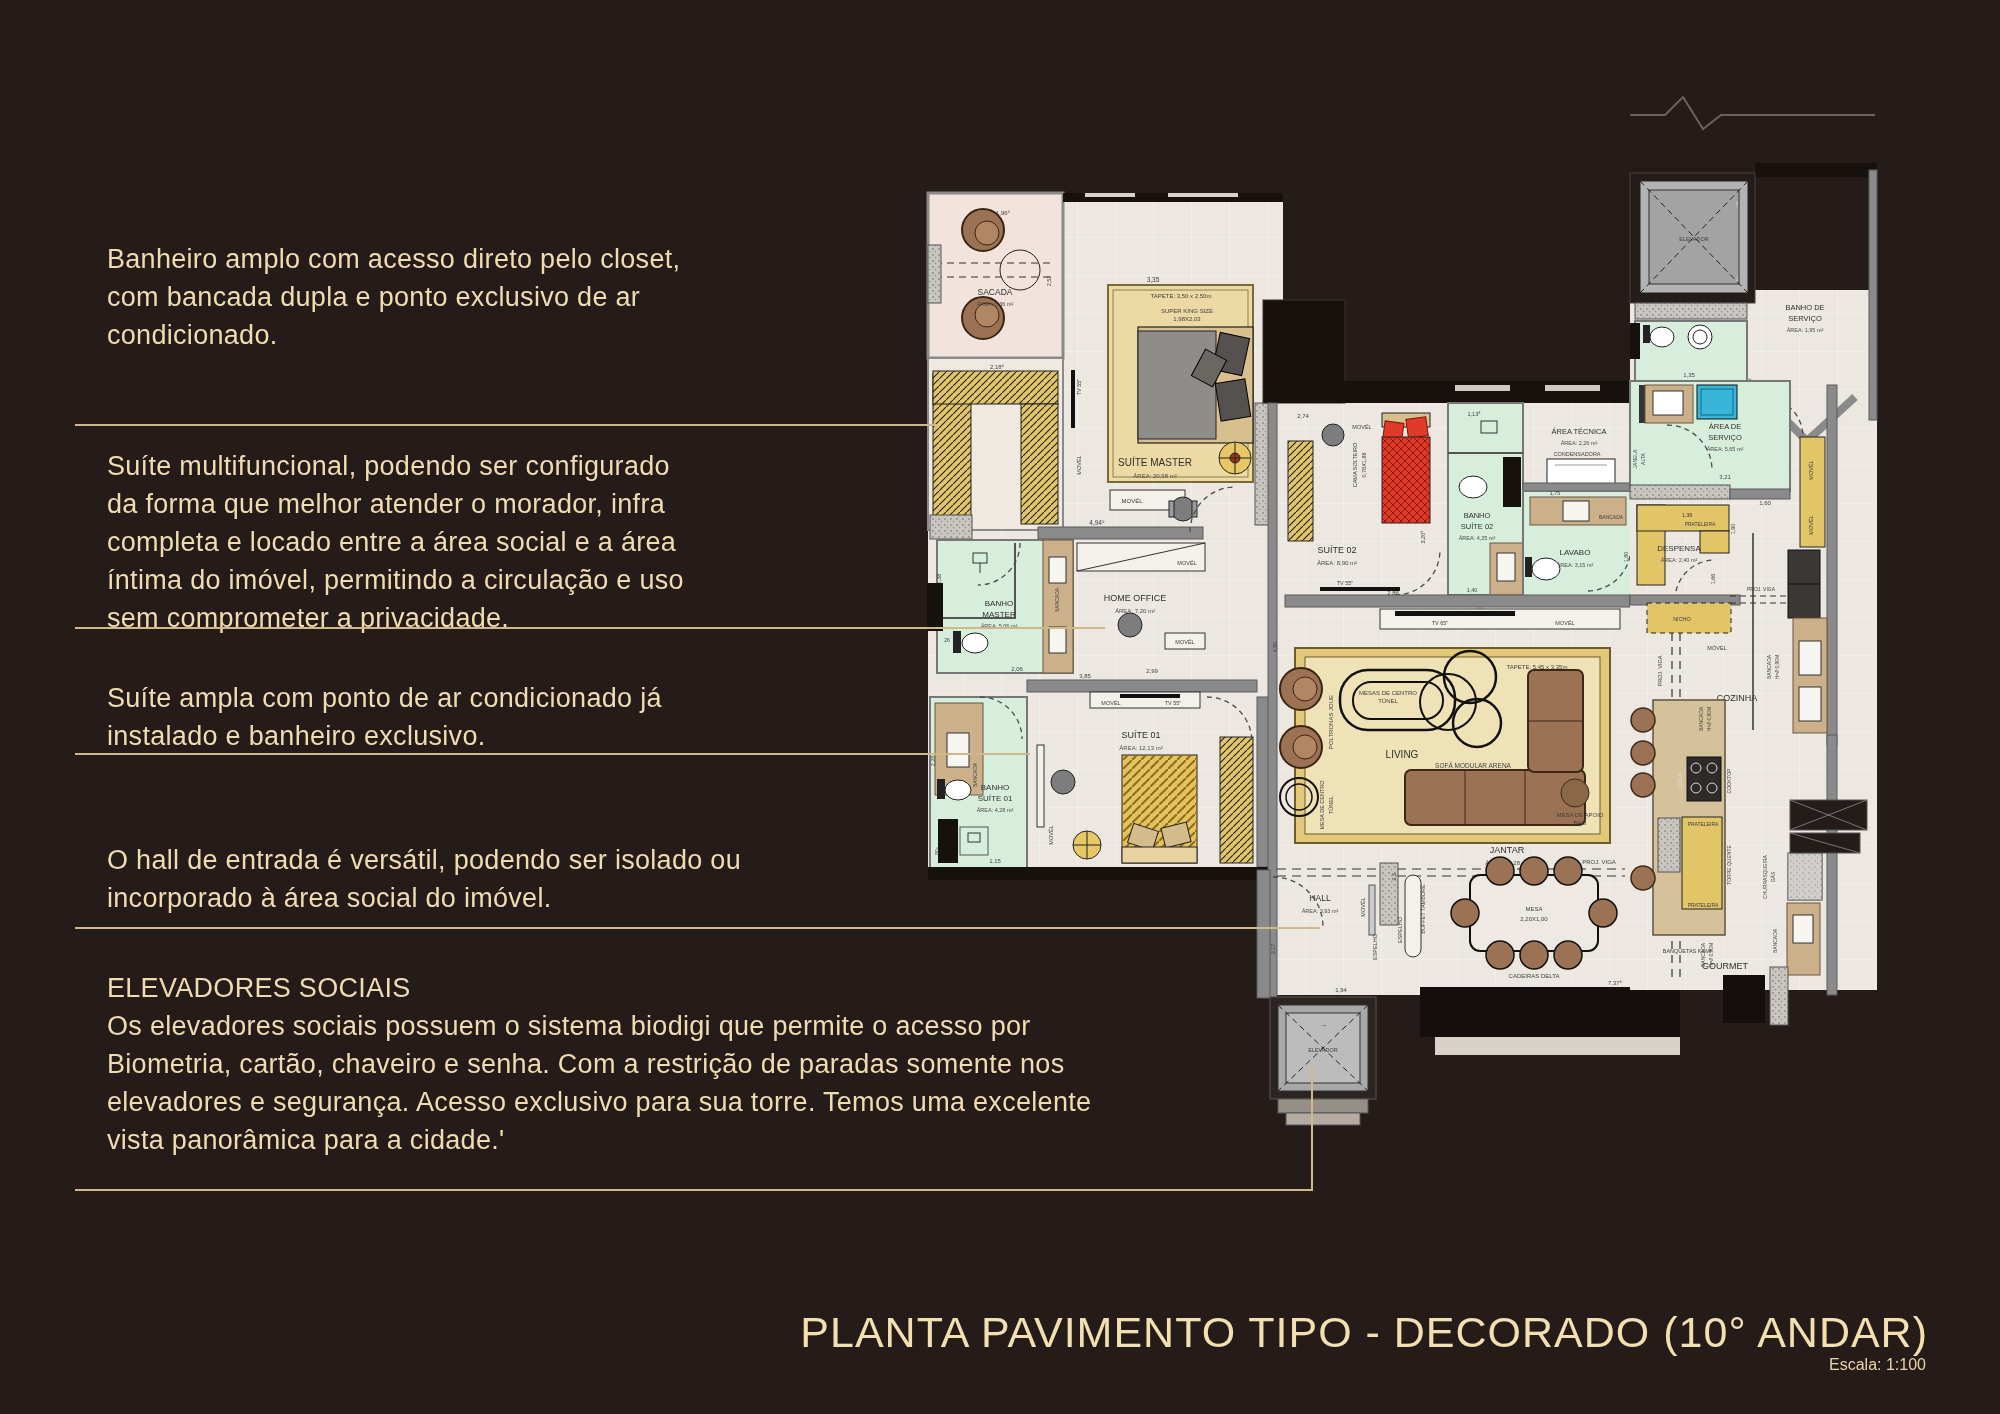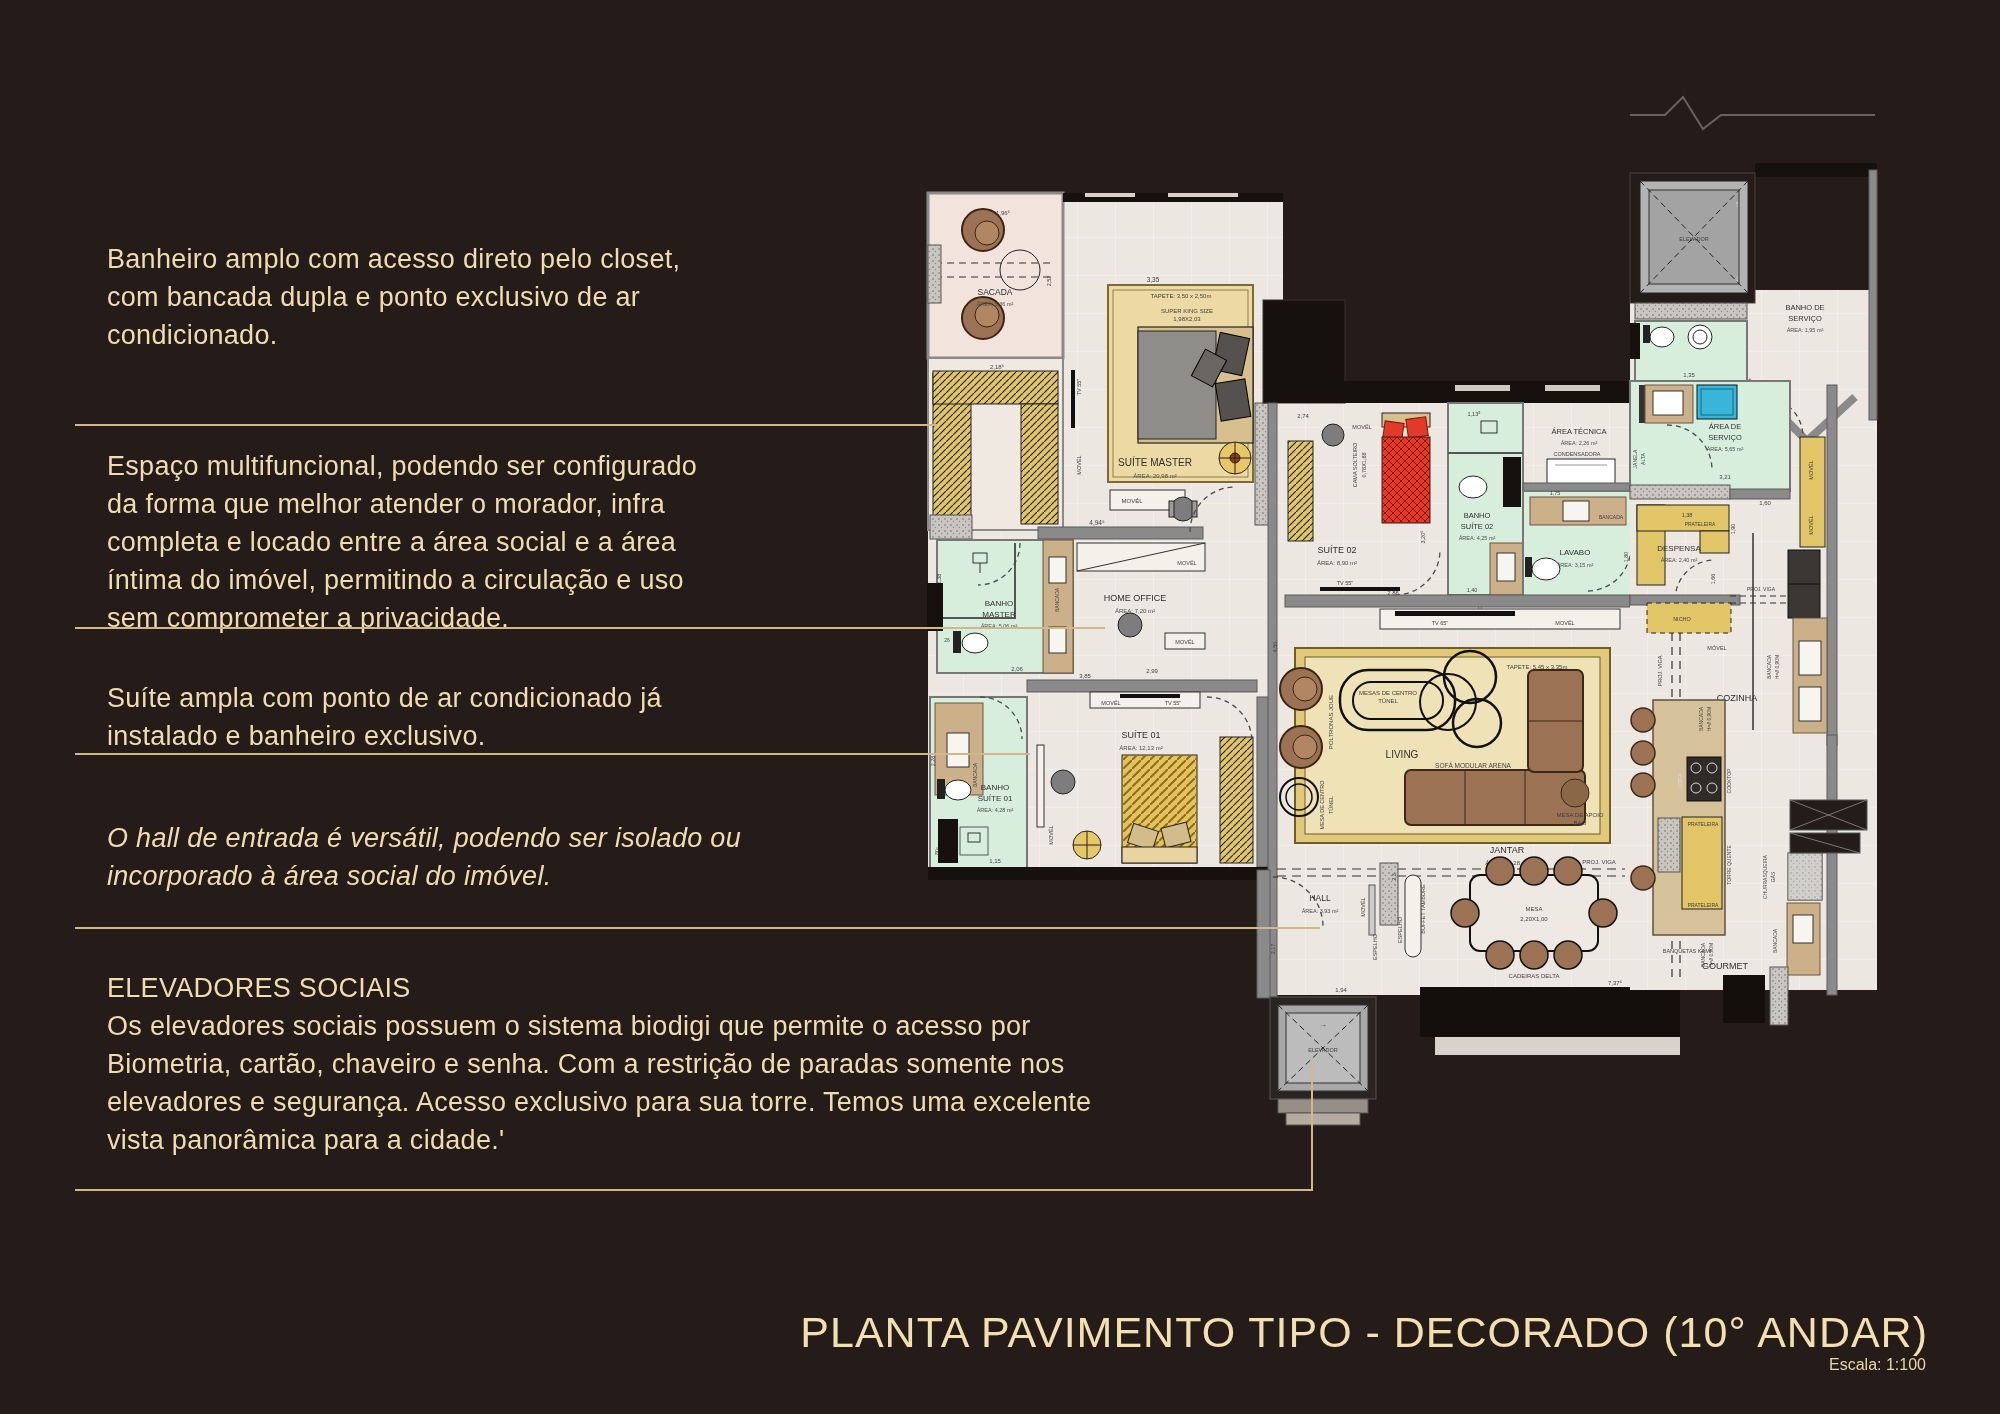--- a/index.html
+++ b/index.html
@@ -30,35 +30,35 @@
 <body>
 
 <div class="tlblock" style="left:107px;top:240px;">
   <div class="tl">Banheiro amplo com acesso direto pelo closet,</div>
   <div class="tl">com bancada dupla e ponto exclusivo de ar</div>
   <div class="tl">condicionado.</div>
 </div>
 <div class="leader" style="left:75px;top:424px;width:862px;"></div>
 
 <div class="tlblock" style="left:107px;top:447px;">
-  <div class="tl">Espaço multifuncional, podendo ser configurado</div>
+  <div class="tl">Suíte multifuncional, podendo ser configurado</div>
   <div class="tl">da forma que melhor atender o morador, infra</div>
   <div class="tl">completa e locado entre a área social e a área</div>
   <div class="tl">íntima do imóvel, permitindo a circulação e uso</div>
   <div class="tl">sem comprometer a privacidade.</div>
 </div>
 <div class="leader" style="left:75px;top:627px;width:1030px;"></div>
 
 <div class="tlblock" style="left:107px;top:679px;">
   <div class="tl">Suíte ampla com ponto de ar condicionado já</div>
   <div class="tl">instalado e banheiro exclusivo.</div>
 </div>
 <div class="leader" style="left:75px;top:753px;width:955px;"></div>
 
-<div class="tlblock" style="left:107px;top:819px;font-style:italic;">
+<div class="tlblock" style="left:107px;top:841px;">
   <div class="tl">O hall de entrada é versátil, podendo ser isolado ou</div>
   <div class="tl">incorporado à área social do imóvel.</div>
 </div>
 <div class="leader" style="left:75px;top:927px;width:1245px;"></div>
 
 <div class="tlblock" style="left:107px;top:969px;">
   <div class="tl b5t">ELEVADORES SOCIAIS</div>
   <div class="tl">Os elevadores sociais possuem o sistema biodigi que permite o acesso por</div>
   <div class="tl">Biometria, cartão, chaveiro e senha. Com a restrição de paradas somente nos</div>
   <div class="tl">elevadores e segurança. Acesso exclusivo para sua torre. Temos uma excelente</div>

